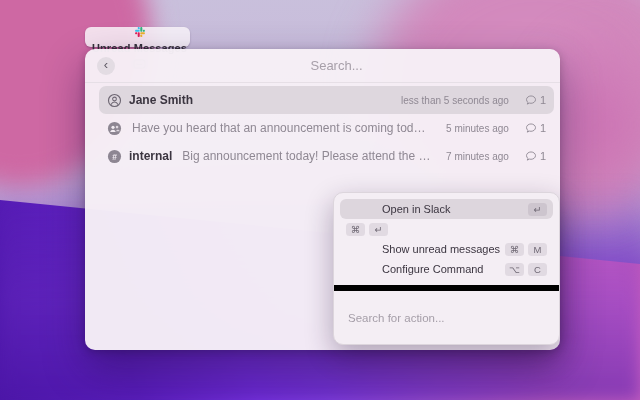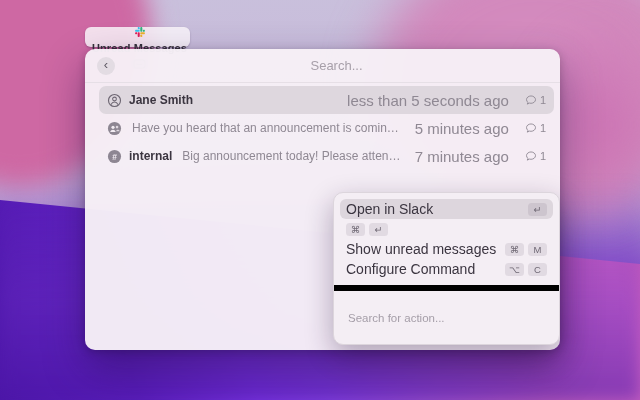--- a/index.html
+++ b/index.html
@@ -45,32 +45,32 @@
   .search-input::placeholder{color:#a79fa9;}
 
   .list{padding:3px 6px;margin-left:8px;}
   .msg-row{height:28px;display:flex;align-items:center;gap:7px;padding:0 8px;border-radius:7px;}
   .msg-row.selected{background:#ded7de;}
   .row-icon{flex:0 0 auto;display:flex;align-items:center;}
   .msg-title{font-size:12px;font-weight:600;color:#3b3540;white-space:nowrap;}
   .msg-sub{font-size:12px;color:#8f8893;white-space:nowrap;overflow:hidden;text-overflow:ellipsis;
     margin-left:3px;flex:0 1 auto;}
   .row-spacer{flex:1 1 0;}
-  .msg-time{font-size:15px;color:#8f8893;white-space:nowrap;}
+  .msg-time{font-size:10px;color:#8f8893;white-space:nowrap;}
   .bubble-wrap{display:flex;align-items:center;gap:3px;margin-left:9px;}
   .bubble-count{font-size:11px;color:#8f8893;}
 
   
   .panel{position:absolute;left:333px;top:192px;width:227px;height:153px;border-radius:10px;
     background:#f4eef4;border:1px solid #dcd5dc;box-sizing:border-box;
     box-shadow:0 10px 28px rgba(30,10,50,.32);display:flex;flex-direction:column;overflow:hidden;}
   .action-list{padding:6px;display:flex;flex-direction:column;}
   .action-row{height:20px;display:flex;align-items:center;padding:0 6px;border-radius:6px;}
   .action-row.selected{background:#ddd6dd;}
-  .action-label{font-size:14px;color:#3b3540;flex:1;white-space:nowrap;}
+  .action-label{font-size:11px;color:#3b3540;flex:1;white-space:nowrap;margin-left:36px;}
   .keys{display:flex;gap:4px;}
   .keycap{min-width:15px;height:13px;padding:0 2px;border-radius:3.5px;background:rgba(110,100,120,.14);
     display:flex;align-items:center;justify-content:center;font-size:9.5px;color:#6f6874;}
   .panel-footer{margin-top:auto;border-top:6px solid #000000;height:31px;display:flex;align-items:center;
     padding:16px 12px;}
   .action-search-input{flex:1;border:none;outline:none;background:transparent;font-family:inherit;
     font-size:11.5px;color:#35303a;}
   .action-search-input::placeholder{color:#a59ea8;}
 </style>
 </head>

